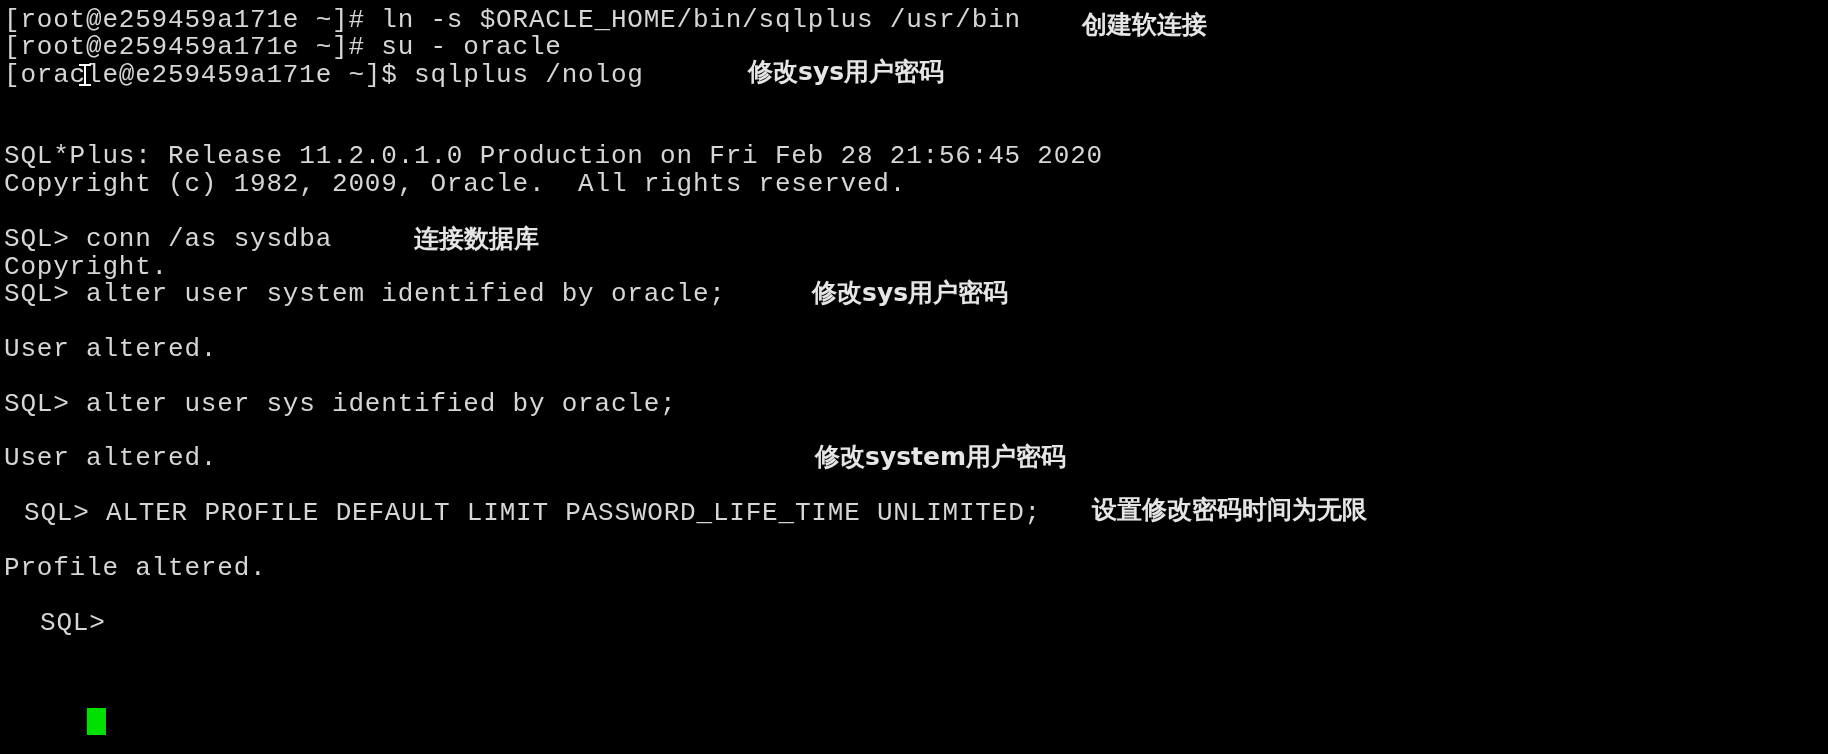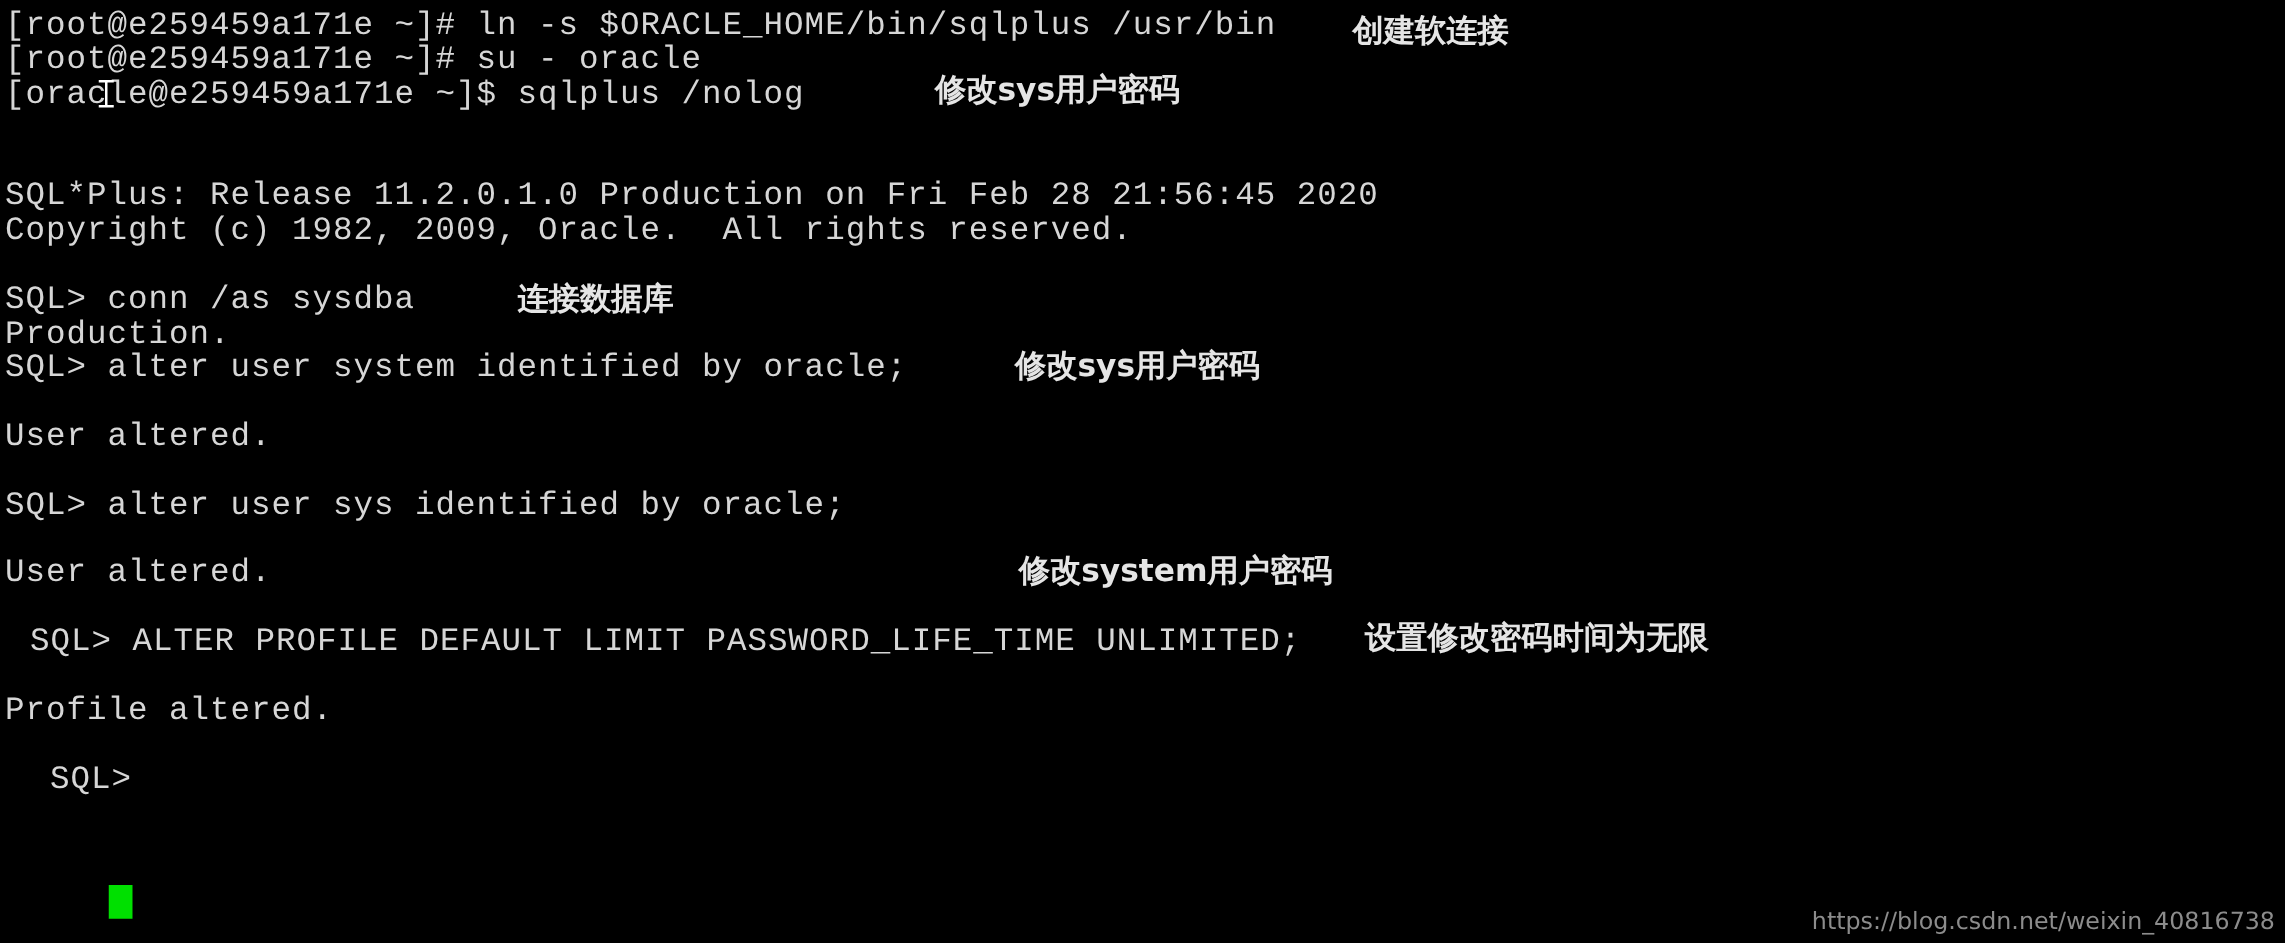--- a/index.html
+++ b/index.html
@@ -91,21 +91,21 @@
   <div id="lines-container">
       <div class="line" style="top: 4px;">[root@e259459a171e ~]# ln -s $ORACLE_HOME/bin/sqlplus /usr/bin</div>
       <div class="line" style="top: 31.4px;">[root@e259459a171e ~]# su - oracle</div>
       <div class="line" style="top: 58.8px;">[oracle@e259459a171e ~]$ sqlplus /nolog</div>
       <div class="line blank" style="top: 86.2px;"> </div>
       <div class="line" style="top: 113.6px; margin-top: 26px;">SQL*Plus: Release 11.2.0.1.0 Production on Fri Feb 28 21:56:45 2020</div>
       <div class="line blank" style="top: 141px;"> </div>
       <div class="line" style="top: 168.4px;">Copyright (c) 1982, 2009, Oracle.  All rights reserved.</div>
       <div class="line blank" style="top: 195.8px;"> </div>
       <div class="line" style="top: 223.2px;">SQL&gt; conn /as sysdba</div>
-      <div class="line" style="top: 250.6px;">Production.</div>
+      <div class="line" style="top: 250.6px;">Copyright.</div>
       <div class="line" style="top: 278px;">SQL&gt; alter user system identified by oracle;</div>
       <div class="line blank" style="top: 305.4px;"> </div>
       <div class="line" style="top: 332.8px;">User altered.</div>
       <div class="line blank" style="top: 360.2px;"> </div>
       <div class="line" style="top: 387.6px; text-align: right;">SQL&gt; alter user sys identified by oracle;</div>
       <div class="line blank" style="top: 415px;"> </div>
       <div class="line" style="top: 442.4px;">User altered.</div>
       <div class="line blank" style="top: 469.8px;"> </div>
       <div class="line" style="top: 497.2px; margin-left: 20px;">SQL&gt; ALTER PROFILE DEFAULT LIMIT PASSWORD_LIFE_TIME UNLIMITED;</div>
       <div class="line blank" style="top: 524.6px;"> </div>
@@ -124,15 +124,14 @@
     </div>
 
   <div class="cursor-block" id="prompt-cursor" style="left: 87px; top: 708px; background: rgb(0, 224, 0);"></div>
 
   <div class="mouse-cursor" id="mouse-pointer" style="left: 78px; top: 62px;">
     <div class="bar-top"></div>
     <div class="stem"></div>
     <div class="bar-bot"></div>
   </div>
 
-  <div class="watermark">https://blog.csdn.net/weixin_40816738</div>
 
 </div>
 
 </body></html>

